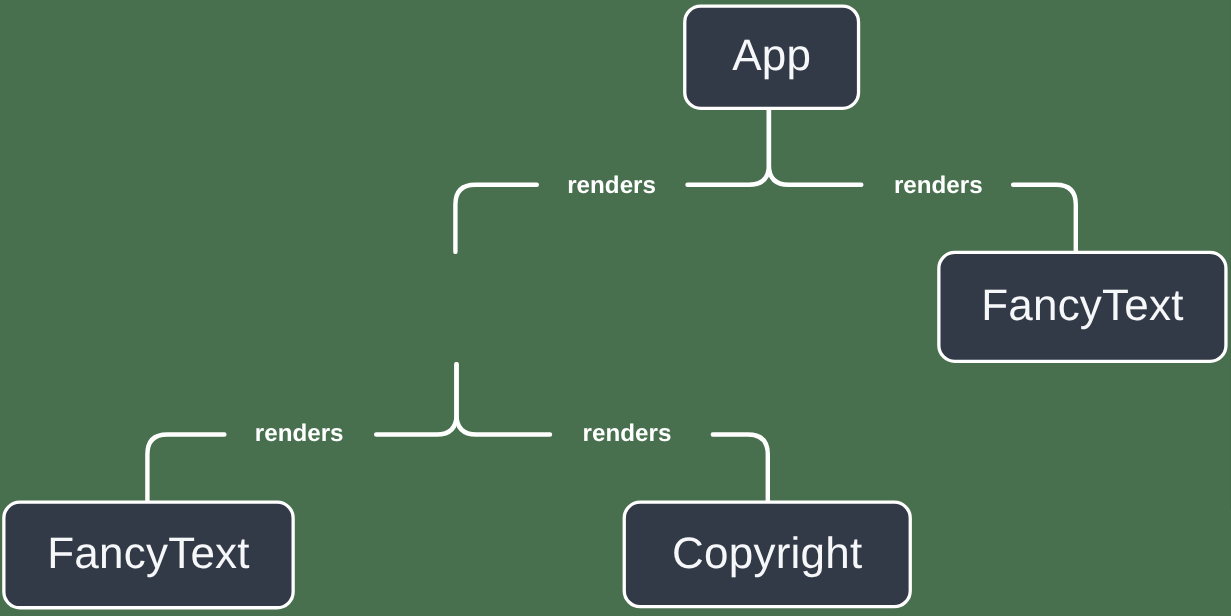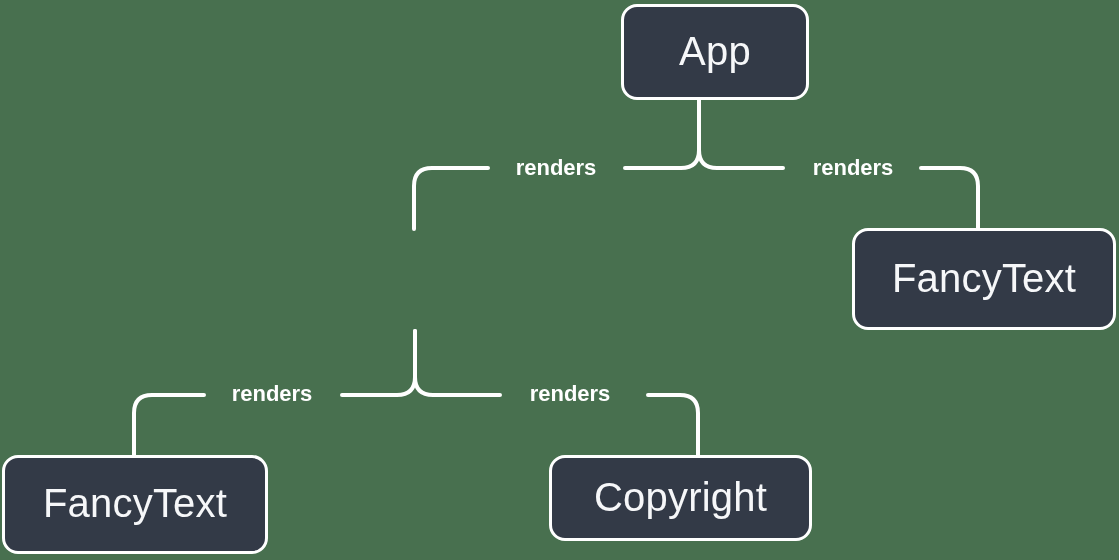--- a/index.html
+++ b/index.html
@@ -38,25 +38,25 @@
   }
   .node .node-label {
     color: var(--node-text, #f6f7f9);
     font-size: 40px;
     font-weight: 400;
     letter-spacing: 0.2px;
     white-space: nowrap;
     
     transform: translateY(-1px);
   }
-  #node-app                  { left: 621px; top: 4px;   width: 188px; height: 96px;  }
+  #node-app                  { left: 621px; top: 4px;   width: 161px; height: 96px;  }
   #node-inspiration-generator{ left: 197px; top: 228px; width: 461px; height: 102px; }
   #node-fancy-text-right     { left: 852px; top: 228px; width: 264px; height: 102px; }
   #node-fancy-text-left      { left: 2px;   top: 455px; width: 266px; height: 99px;  }
-  #node-copyright            { left: 549px; top: 455px; width: 263px; height: 86px;  }
+  #node-copyright            { left: 566px; top: 455px; width: 263px; height: 98px;  }
 
   .edge-label {
     position: absolute;
     transform: translate(-50%, -50%);
     color: var(--label-text, #ffffff);
     font-size: 22px;
     font-weight: 700;
     line-height: 1;
     white-space: nowrap;
   }

